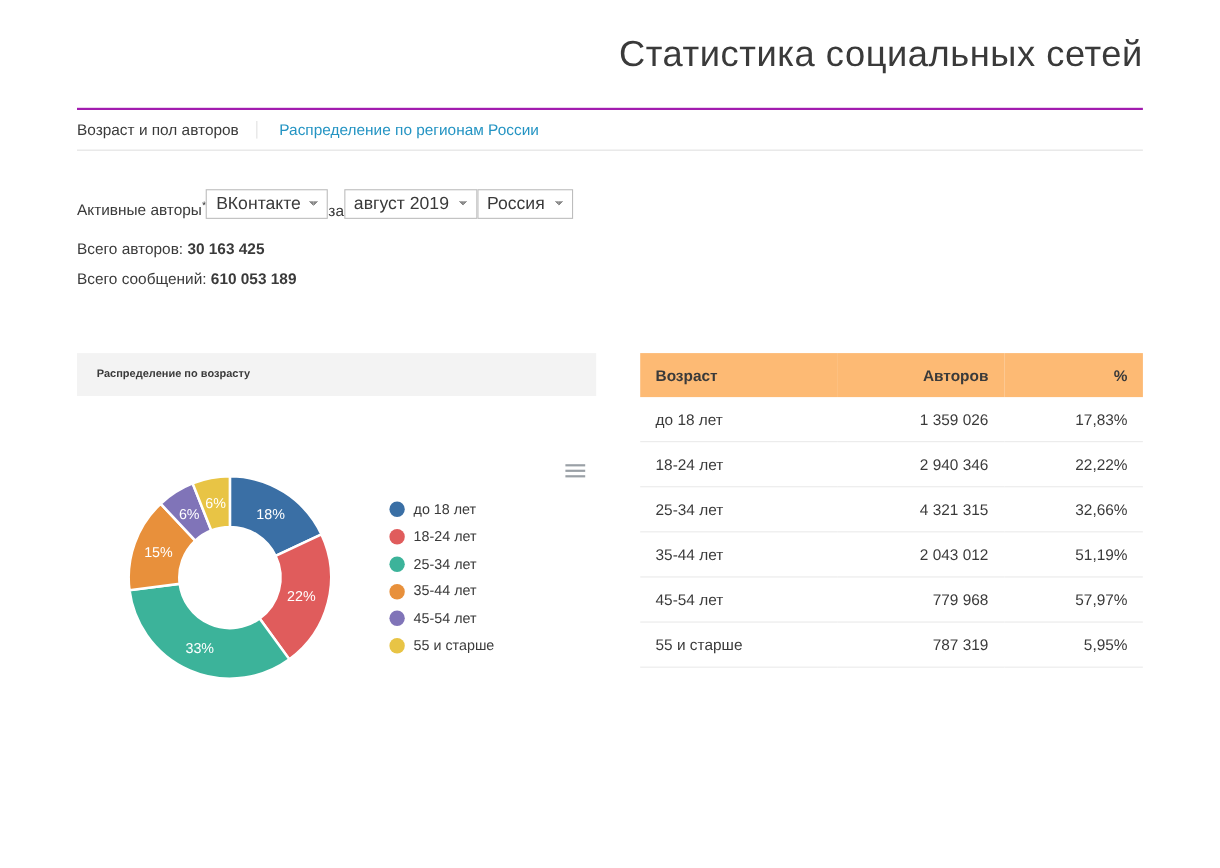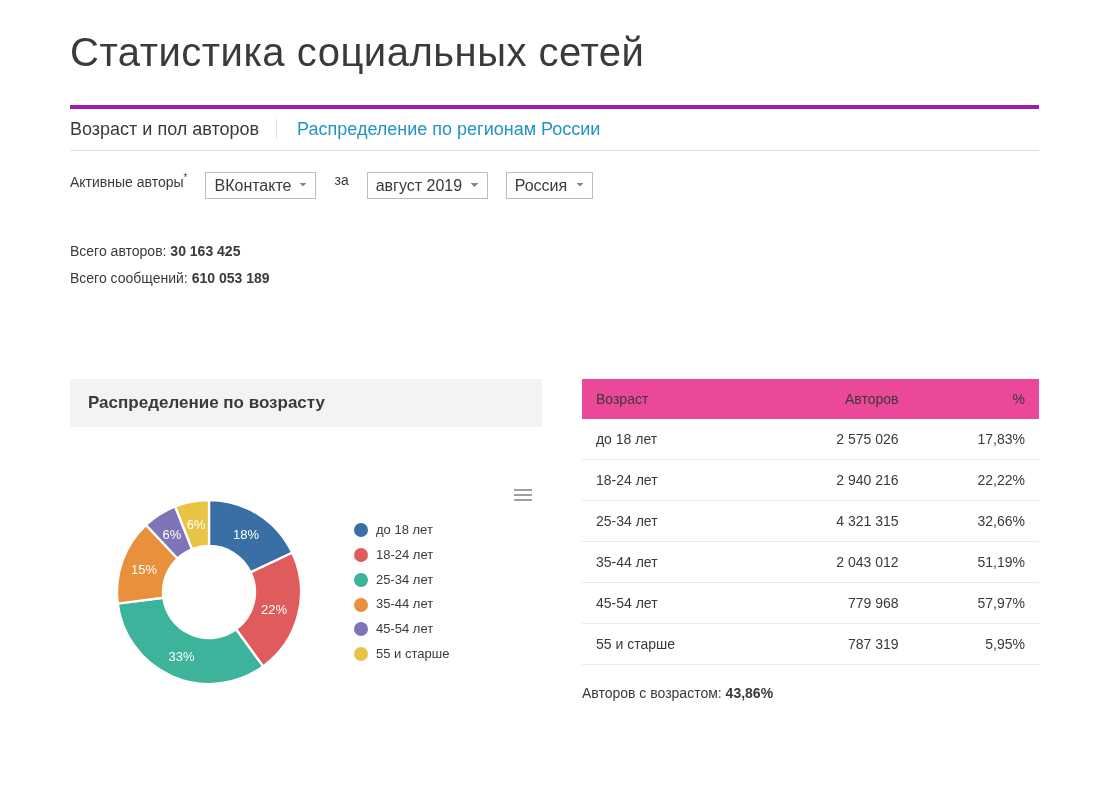--- a/index.html
+++ b/index.html
@@ -6,59 +6,60 @@
   body {
     margin: 0;
     font-family: Arial, Helvetica, sans-serif;
     background: #fff;
     color: #3a3a3a;
     padding: 30px 70px;
     width: 1109px;
   }
   .page-title {
     font-family: "Arial Narrow", Arial, sans-serif;
-    font-size: 40px;
+    font-size: 33px;
     font-weight: 300;
     letter-spacing: 0.5px;
     margin: 0 0 30px 0;
     color: #3a3a3a;
+    text-align: right;
   }
   .tabs {
-    border-top: 4px solid #a21caf;
+    border-top: 2px solid #a21caf;
     border-bottom: 1px solid #e0e0e0;
     padding: 10px 0;
-    margin-bottom: 21px;
-    font-size: 18px;
+    margin-bottom: 35px;
+    font-size: 14px;
   }
   .tab { display: inline; padding: 0 12px 0 0; }
   .tab.active { color: #3a3a3a; }
   .tab.link { color: #2494c3; padding-left: 20px; border-left: 1px solid #e0e0e0; cursor: pointer; }
-  .filters { margin-bottom: 39px; font-size: 14px; display: flex; align-items: flex-start; gap: 18px; flex-wrap: wrap; }
+  .filters { margin-bottom: 14px; font-size: 14px; display: flex; align-items: flex-end; flex-wrap: wrap; }
   .filters sup { font-size: 10px; }
   select {
     border: 1px solid #bdbdbd;
     background: #fff;
     color: #3a3a3a;
     font-size: 16px;
     padding: 4px 24px 4px 8px;
     appearance: none;
     background-image: linear-gradient(45deg, transparent 50%, #888 50%), linear-gradient(135deg, #888 50%, transparent 50%);
     background-position: calc(100% - 12px) 10px, calc(100% - 8px) 10px;
     background-size: 4px 4px, 4px 4px;
     background-repeat: no-repeat;
     cursor: pointer;
   }
-  .totals { font-size: 14px; line-height: 1.9; margin-bottom: 88px; }
+  .totals { font-size: 14px; line-height: 1.9; margin-bottom: 55px; }
   .totals b { font-weight: 700; }
   .dashboard { display: flex; gap: 40px; align-items: flex-start; }
   .chart-panel { width: 475px; }
   .panel-header {
     background: #f3f3f3;
     padding: 14px 18px;
-    font-size: 17px;
+    font-size: 10px;
     font-weight: 700;
     color: #3a3a3a;
     position: relative;
   }
   .chart-body { position: relative; padding-top: 50px; }
   .menu-icon {
     position: absolute;
     top: 62px; right: 10px;
     width: 18px; height: 14px;
     cursor: pointer;
@@ -69,21 +70,21 @@
   .donut-wrap { display: flex; align-items: center; gap: 30px; padding-left: 24px; }
   .donut { width: 230px; height: 230px; position: relative; flex-shrink: 0; }
   .donut svg { width: 100%; height: 100%; transform: rotate(-90deg); }
   .donut-labels { position: absolute; inset: 0; }
   .pct-label { position: absolute; color: #fff; font-size: 13px; font-weight: 500; transform: translate(-50%, -50%); }
   .legend { font-size: 13px; line-height: 1.9; }
   .legend-item { display: flex; align-items: center; gap: 8px; }
   .swatch { width: 14px; height: 14px; border-radius: 7px; flex-shrink: 0; }
   .data-table { width: 460px; }
   table { width: 100%; border-collapse: collapse; font-size: 14px; }
-  thead th { background: #ec4899; padding: 12px 14px; font-weight: 400; text-align: right; }
+  thead th { background: #fdba74; padding: 12px 14px; font-weight: 700; text-align: right; }
   thead th:first-child { text-align: left; }
   tbody td { padding: 12px 14px; border-bottom: 1px solid #eaeaea; text-align: right; }
   tbody td:first-child { text-align: left; }
   .footnote { font-size: 14px; margin-top: 20px; }
 </style>
 </head>
 <body>
 
 <h1 class="page-title">Статистика социальных сетей</h1>
 
@@ -166,26 +167,26 @@
       <thead>
         <tr>
           <th>Возраст</th>
           <th>Авторов</th>
           <th>%</th>
         </tr>
       </thead>
       <tbody id="table-body">
           <tr>
             <td>до 18 лет</td>
-            <td>2 575 026</td>
+            <td>1 359 026</td>
             <td>17,83%</td>
           </tr>
           <tr>
             <td>18-24 лет</td>
-            <td>2 940 216</td>
+            <td>2 940 346</td>
             <td>22,22%</td>
           </tr>
           <tr>
             <td>25-34 лет</td>
             <td>4 321 315</td>
             <td>32,66%</td>
           </tr>
           <tr>
             <td>35-44 лет</td>
             <td>2 043 012</td>
@@ -196,17 +197,14 @@
             <td>779 968</td>
             <td>57,97%</td>
           </tr>
           <tr>
             <td>55 и старше</td>
             <td>787 319</td>
             <td>5,95%</td>
           </tr>
         </tbody>
     </table>
-    <div class="footnote">
-      <span>Авторов с возрастом: </span><b>43,86%</b>
-    </div>
   </div>
 </div>
 
 </body></html>

